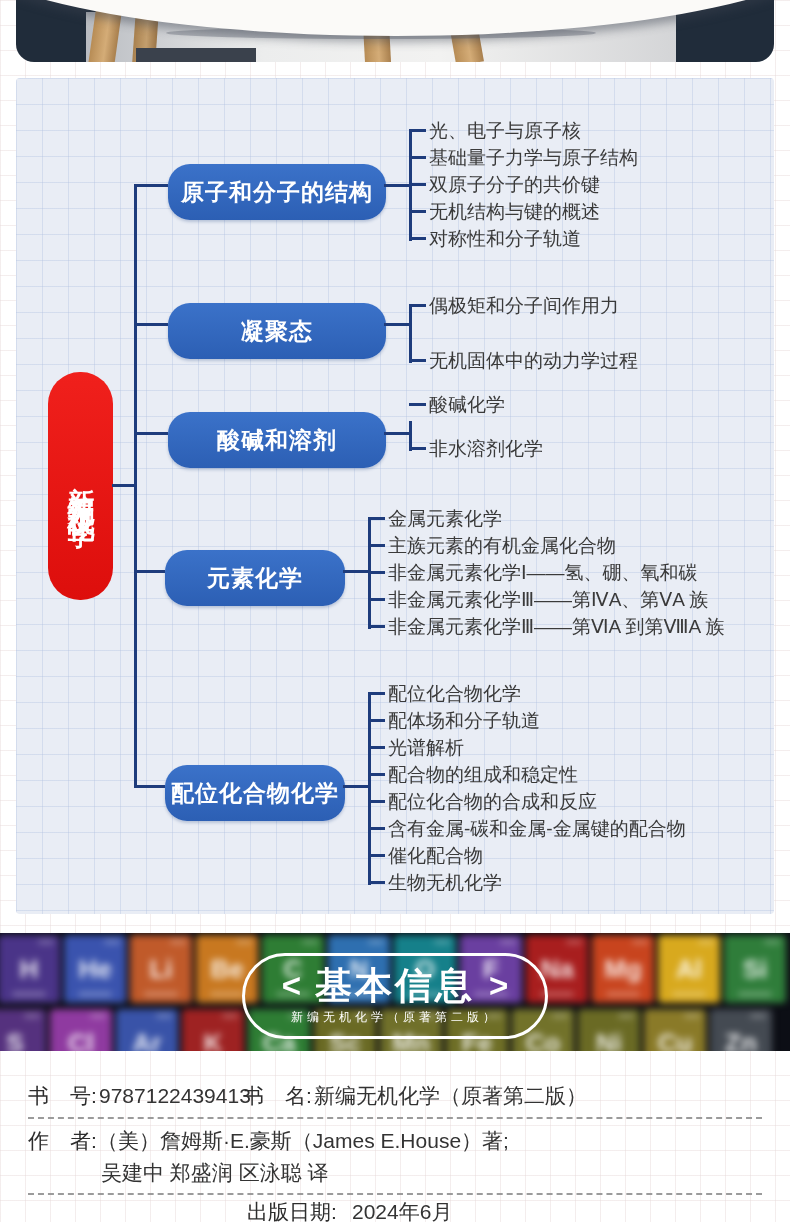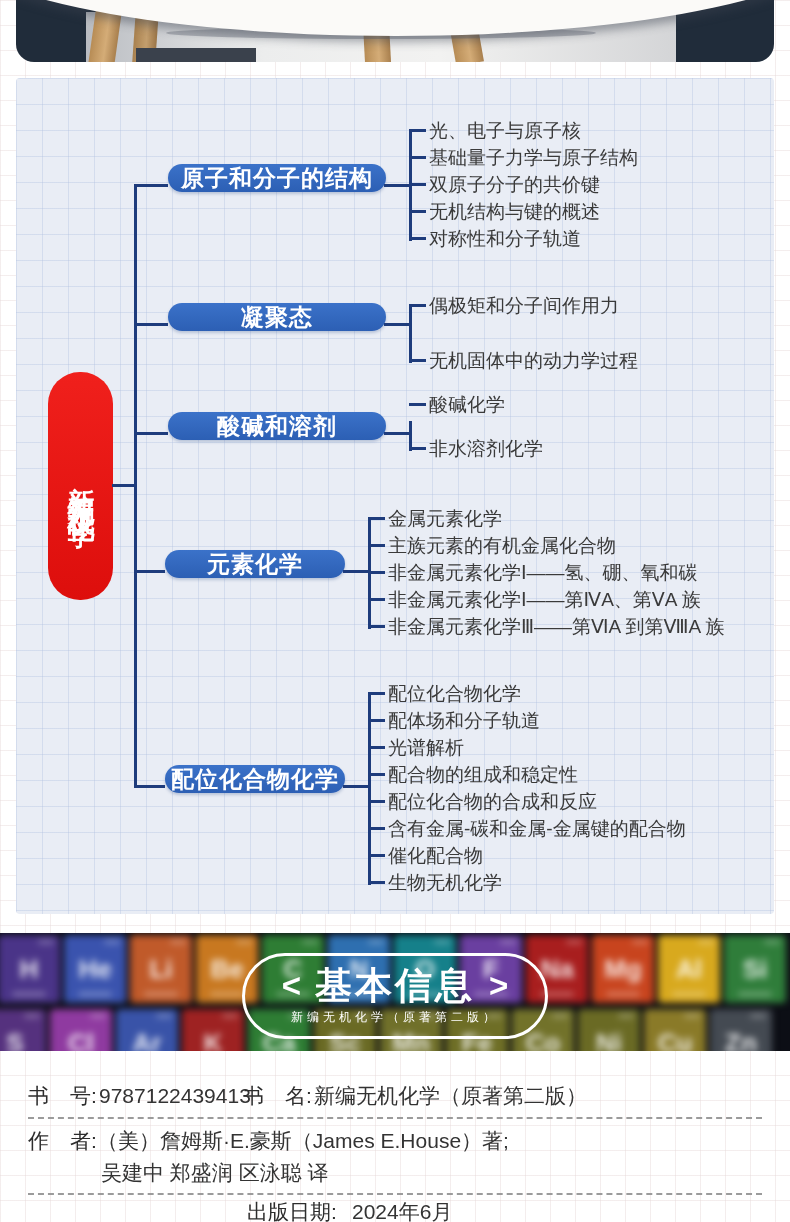--- a/index.html
+++ b/index.html
@@ -38,21 +38,21 @@
   .hline,.vline{position:absolute;background:#1e3c7c;}
   .hline{height:3px;}
   .vline{width:3px;}
 
   .root-box{position:absolute;left:48px;top:372px;width:65px;height:228px;
     background:linear-gradient(180deg,#f0201c,#dd0e0c);border-radius:32px;
     display:flex;align-items:center;justify-content:center;}
   .root-box span{writing-mode:vertical-rl;color:#fff;font-weight:700;font-size:27px;
     letter-spacing:7px;line-height:1;}
 
-  .mm-box{position:absolute;height:28px;border-radius:22px;
+  .mm-box{position:absolute;height:56px;border-radius:22px;
     background:linear-gradient(180deg,#3b72c9,#2c5fb4);
     display:flex;align-items:center;justify-content:center;
     color:#fff;font-weight:700;font-size:23px;letter-spacing:1px;white-space:nowrap;
     box-shadow:0 2px 3px rgba(40,70,130,.25);}
   .box-w{left:168px;width:218px;}
   .box-n{left:165px;width:180px;}
 
   .mm-item{position:absolute;height:27px;line-height:27px;font-size:19px;
     color:#3a3a3a;padding-left:20px;white-space:nowrap;font-weight:500;}
   .mm-item::before{content:"";position:absolute;left:0;top:12px;width:17px;height:3px;background:#1e3c7c;}
@@ -141,21 +141,21 @@
 
   <div class="mm-item gL" style="top:292px;">偶极矩和分子间作用力</div>
   <div class="mm-item gL" style="top:347px;">无机固体中的动力学过程</div>
 
   <div class="mm-item gL" style="top:391px;">酸碱化学</div>
   <div class="mm-item gL" style="top:435px;">非水溶剂化学</div>
 
   <div class="mm-item gR" style="top:505px;">金属元素化学</div>
   <div class="mm-item gR" style="top:532px;">主族元素的有机金属化合物</div>
   <div class="mm-item gR" style="top:559px;">非金属元素化学Ⅰ——氢、硼、氧和碳</div>
-  <div class="mm-item gR" style="top:586px;">非金属元素化学Ⅰ——第ⅣA、第ⅤA 族</div>
+  <div class="mm-item gR" style="top:586px;">非金属元素化学Ⅲ——第ⅣA、第ⅤA 族</div>
   <div class="mm-item gR" style="top:613px;">非金属元素化学Ⅲ——第ⅥA 到第ⅧA 族</div>
 
   <div class="mm-item gR" style="top:680px;">配位化合物化学</div>
   <div class="mm-item gR" style="top:707px;">配体场和分子轨道</div>
   <div class="mm-item gR" style="top:734px;">光谱解析</div>
   <div class="mm-item gR" style="top:761px;">配合物的组成和稳定性</div>
   <div class="mm-item gR" style="top:788px;">配位化合物的合成和反应</div>
   <div class="mm-item gR" style="top:815px;">含有金属-碳和金属-金属键的配合物</div>
   <div class="mm-item gR" style="top:842px;">催化配合物</div>
   <div class="mm-item gR" style="top:869px;">生物无机化学</div>

